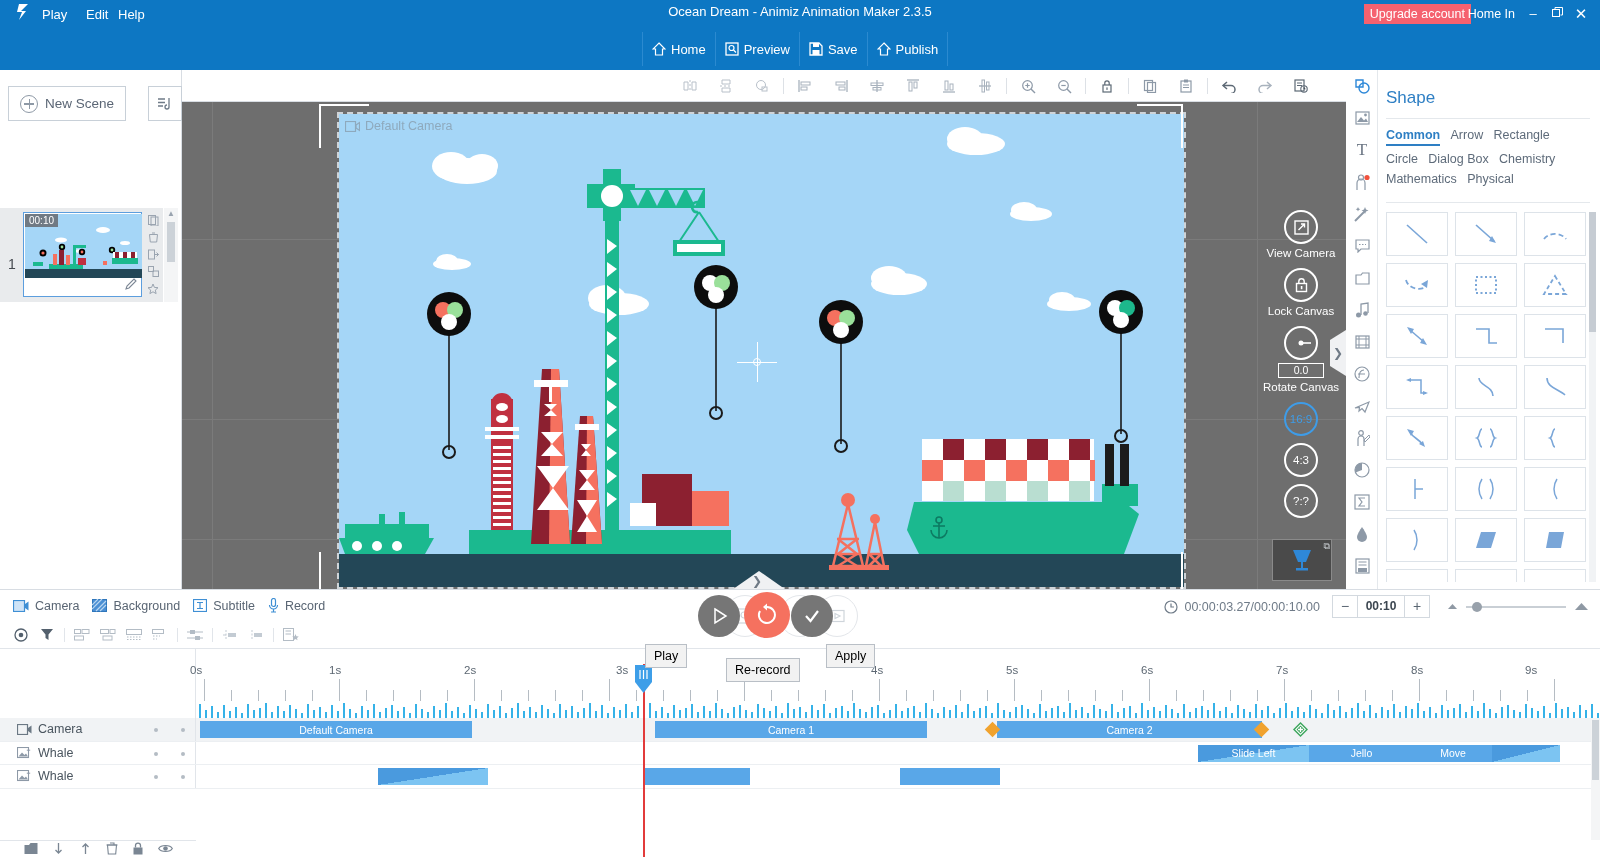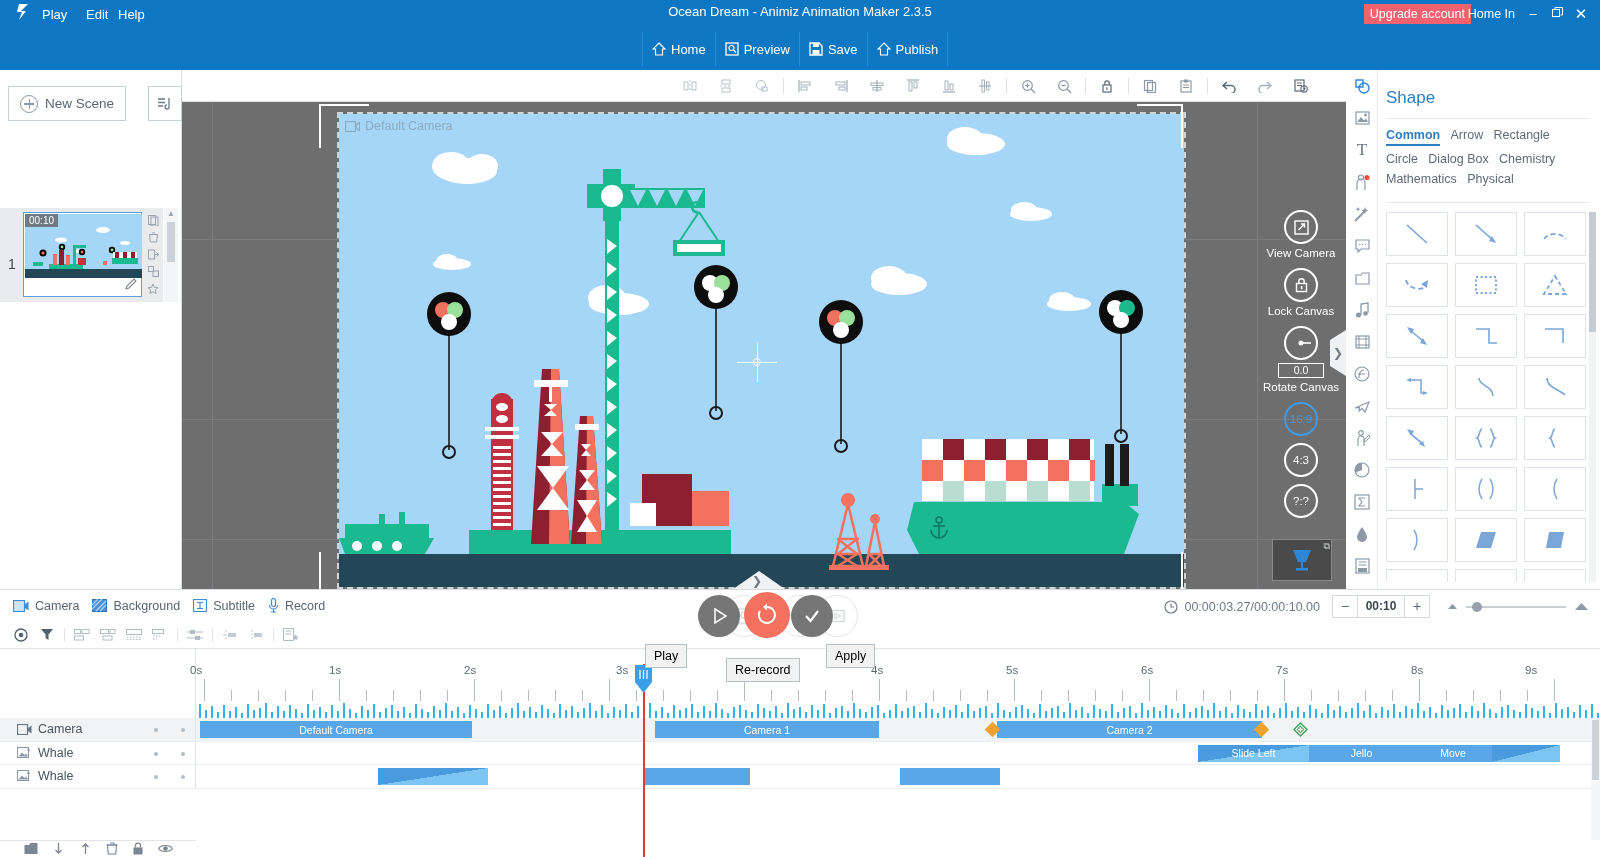--- a/index.html
+++ b/index.html
@@ -1255,21 +1255,21 @@
             <svg width="15" height="11" viewBox="0 0 15 11">
               <rect x="0.5" y="0.5" width="10" height="10" fill="none" stroke="#6b7884" stroke-width="1.2"></rect>
               <path d="M11 4 L14.5 1.5 V9.5 L11 7 Z" fill="#6b7884"></path>
             </svg>
           </span>
         <span class="t-name">Camera</span>
         <span class="t-dot" style="left:154px"></span>
           <span class="t-dot" style="left:181px"></span>
       </div>
       <div class="clip cam" style="left:200px;width:272px">Default Camera</div>
-      <div class="clip cam" style="left:655px;width:224px">Camera 1</div>
+      <div class="clip cam" style="left:655px;width:272px">Camera 1</div>
       <div class="clip cam" style="left:997px;width:265px">Camera 2</div>
       <div class="diamond" style="left:987px"></div>
       <div class="diamond" style="left:1256px"></div>
       <div class="greenkey" style="left:1293px">
         <svg width="15" height="15" viewBox="0 0 15 15">
             <path d="M7.5 0 L15 7.5 L7.5 15 L0 7.5 Z" fill="#3ba55c"></path>
             <path d="M7.5 2 L13 7.5 L7.5 13 L2 7.5 Z" fill="#fff"></path>
             <path d="M7.5 3.5 L11.5 7.5 L7.5 11.5 L3.5 7.5 Z" fill="#3ba55c"></path>
             <path d="M7.5 5 V10 M5 7.5 H10" stroke="#fff" stroke-width="1.3"></path>
           </svg>

